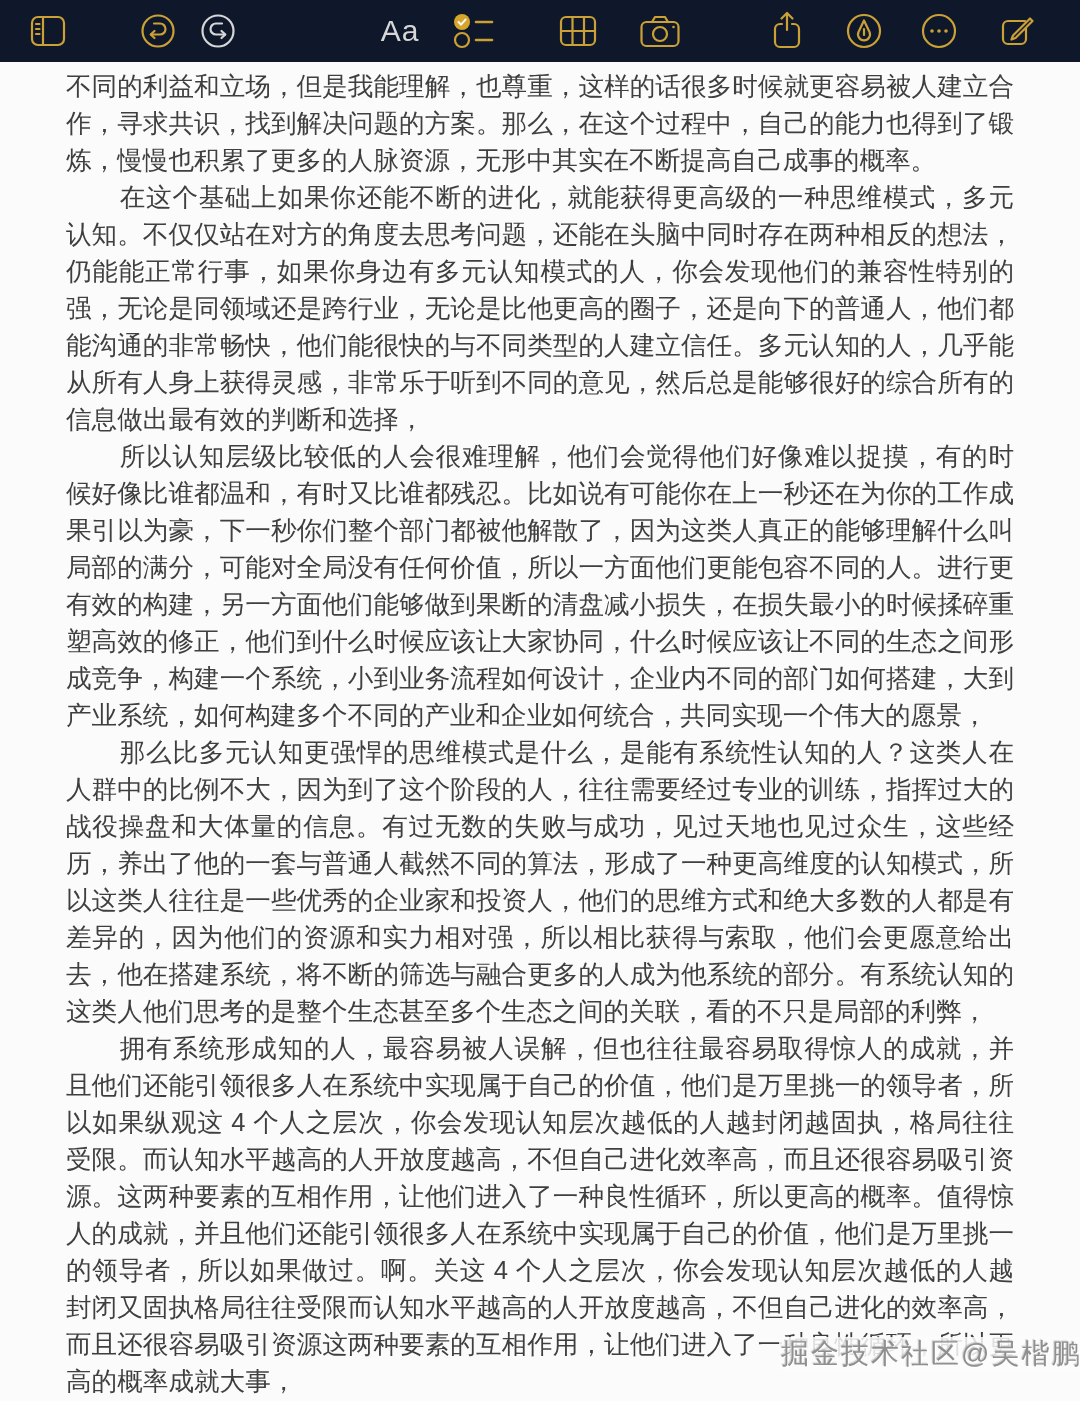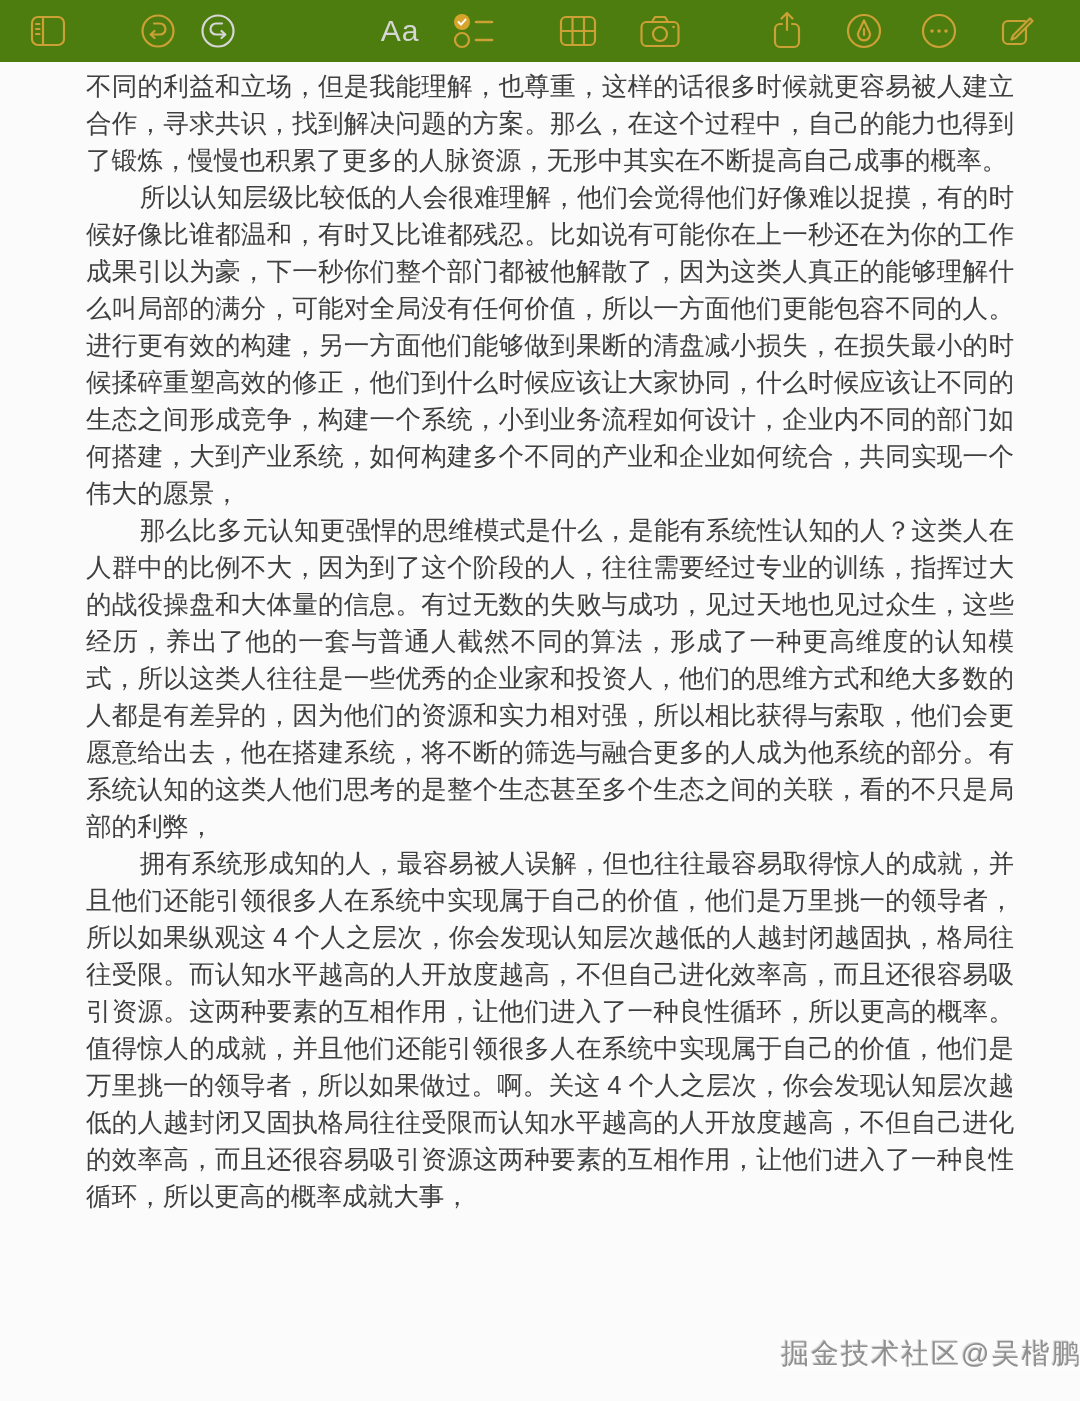--- a/index.html
+++ b/index.html
@@ -3,36 +3,36 @@
 <meta charset="utf-8">
 <style>
   html,body{margin:0;padding:0;}
   body{
     width:1080px;height:1401px;overflow:hidden;position:relative;
     background:#fbfbfb;
     font-family:"Liberation Sans","DejaVu Sans",sans-serif;
   }
   
   .toolbar{
-    position:relative;height:62px;width:100%;background:#4d7c0f;
+    position:relative;height:62px;width:100%;background:#0f172a;
   }
   .tb-btn{
     position:absolute;top:31px;transform:translate(-50%,-50%);
     display:flex;align-items:center;justify-content:center;
     background:none;border:none;padding:0;cursor:pointer;
   }
   .tb-btn svg{display:block;}
   .fmt-label{
     font-size:30px;color:#d6d6d6;font-weight:400;letter-spacing:1px;
     user-select:none;
   }
   
   .note-body{
     position:absolute;left:0;top:62px;width:1080px;
-    padding:6px 66px 0 86px;box-sizing:border-box;
+    padding:6px 66px 0 66px;box-sizing:border-box;
     font-size:25.6px;line-height:37px;color:#3f3f3f;
     text-align:justify;text-justify:inter-ideograph;
   }
   .note-body p{margin:0;padding:0;}
   .note-body p.indent{text-indent:2.1em;}
   
   .watermark{
     position:absolute;left:779px;top:1337px;
     font-size:28px;line-height:32px;letter-spacing:2px;
     color:#8f8f8f;background:rgba(251,251,251,0.85);
@@ -152,18 +152,19 @@
         <path d="M28 10 H11 a5 5 0 0 0 -5 5 v13 a5 5 0 0 0 5 5 h13 a5 5 0 0 0 5 -5 V17"></path>
         <path d="M16 24.5 L33 7.5 l2.5 2.5 L18.5 27 l-4 1.5 Z"></path>
       </svg>
     </span>
   </button>
 
 </header>
 
 <main class="note-body">
   <p>不同的利益和立场，但是我能理解，也尊重，这样的话很多时候就更容易被人建立合作，寻求共识，找到解决问题的方案。那么，在这个过程中，自己的能力也得到了锻炼，慢慢也积累了更多的人脉资源，无形中其实在不断提高自己成事的概率。</p>
+  <p class="indent">在这个基础上如果你还能不断的进化，就能获得更高级的一种思维模式，多元认知。不仅仅站在对方的角度去思考问题，还能在头脑中同时存在两种相反的想法，仍能能正常行事，如果你身边有多元认知模式的人，你会发现他们的兼容性特别的强，无论是同领域还是跨行业，无论是比他更高的圈子，还是向下的普通人，他们都能沟通的非常畅快，他们能很快的与不同类型的人建立信任。多元认知的人，几乎能从所有人身上获得灵感，非常乐于听到不同的意见，然后总是能够很好的综合所有的信息做出最有效的判断和选择，</p>
   <p class="indent">所以认知层级比较低的人会很难理解，他们会觉得他们好像难以捉摸，有的时候好像比谁都温和，有时又比谁都残忍。比如说有可能你在上一秒还在为你的工作成果引以为豪，下一秒你们整个部门都被他解散了，因为这类人真正的能够理解什么叫局部的满分，可能对全局没有任何价值，所以一方面他们更能包容不同的人。进行更有效的构建，另一方面他们能够做到果断的清盘减小损失，在损失最小的时候揉碎重塑高效的修正，他们到什么时候应该让大家协同，什么时候应该让不同的生态之间形成竞争，构建一个系统，小到业务流程如何设计，企业内不同的部门如何搭建，大到产业系统，如何构建多个不同的产业和企业如何统合，共同实现一个伟大的愿景，</p>
   <p class="indent">那么比多元认知更强悍的思维模式是什么，是能有系统性认知的人？这类人在人群中的比例不大，因为到了这个阶段的人，往往需要经过专业的训练，指挥过大的战役操盘和大体量的信息。有过无数的失败与成功，见过天地也见过众生，这些经历，养出了他的一套与普通人截然不同的算法，形成了一种更高维度的认知模式，所以这类人往往是一些优秀的企业家和投资人，他们的思维方式和绝大多数的人都是有差异的，因为他们的资源和实力相对强，所以相比获得与索取，他们会更愿意给出去，他在搭建系统，将不断的筛选与融合更多的人成为他系统的部分。有系统认知的这类人他们思考的是整个生态甚至多个生态之间的关联，看的不只是局部的利弊，</p>
   <p class="indent">拥有系统形成知的人，最容易被人误解，但也往往最容易取得惊人的成就，并且他们还能引领很多人在系统中实现属于自己的价值，他们是万里挑一的领导者，所以如果纵观这 4 个人之层次，你会发现认知层次越低的人越封闭越固执，格局往往受限。而认知水平越高的人开放度越高，不但自己进化效率高，而且还很容易吸引资源。这两种要素的互相作用，让他们进入了一种良性循环，所以更高的概率。值得惊人的成就，并且他们还能引领很多人在系统中实现属于自己的价值，他们是万里挑一的领导者，所以如果做过。啊。关这 4 个人之层次，你会发现认知层次越低的人越封闭又固执格局往往受限而认知水平越高的人开放度越高，不但自己进化的效率高，而且还很容易吸引资源这两种要素的互相作用，让他们进入了一种良性循环，所以更高的概率成就大事，</p>
 </main>
 
 <div class="watermark">掘金技术社区@吴楷鹏</div>
 
 </body></html>

